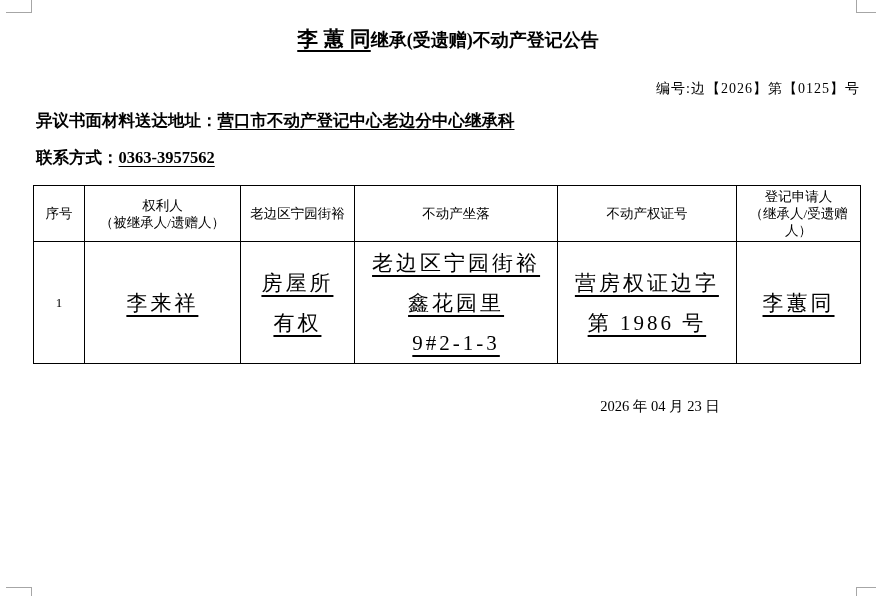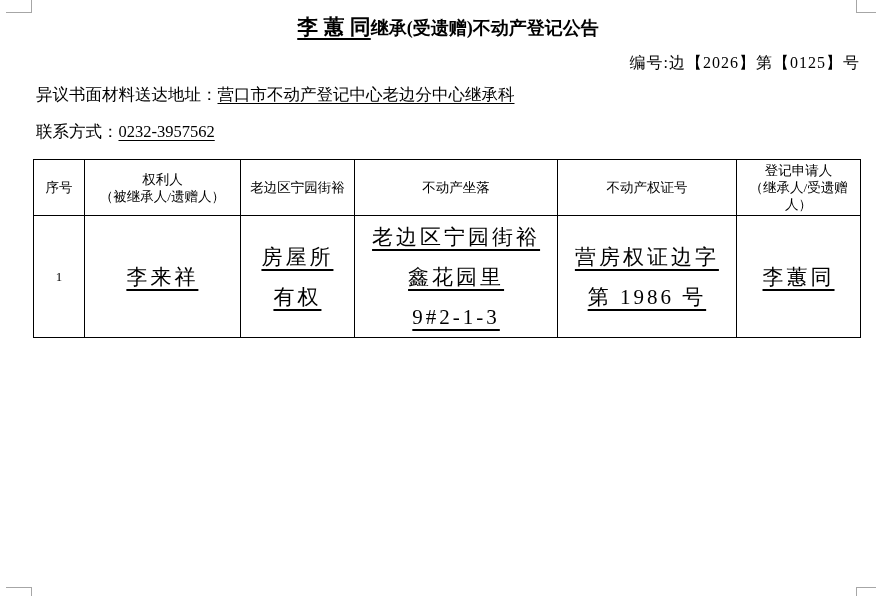--- a/index.html
+++ b/index.html
@@ -17,61 +17,61 @@
   }
   
   .crop { position: absolute; width: 26px; height: 13px; }
   .crop-tl { left: 6px;  top: 0;  border-right: 1px solid #a6a6a6; border-bottom: 1px solid #a6a6a6; }
   .crop-tr { left: 856px; top: 0; width: 20px; border-left: 1px solid #a6a6a6; border-bottom: 1px solid #a6a6a6; }
   .crop-bl { left: 6px;  top: 587px; height: 9px; border-right: 1px solid #a6a6a6; border-top: 1px solid #a6a6a6; }
   .crop-br { left: 856px; top: 587px; width: 20px; height: 9px; border-left: 1px solid #a6a6a6; border-top: 1px solid #a6a6a6; }
 
   .content {
     position: absolute;
-    left: 36px; top: 8px;
+    left: 36px; top: 20px;
     width: 824px;
   }
   .doc-title {
     text-align: center;
     padding-top: 4px;
     font-weight: bold;
     line-height: 30px;
     white-space: nowrap;
   }
   .doc-title .holder-name {
     font-size: 21px;
     text-decoration: underline;
     text-underline-offset: 4px;
   }
   .doc-title .title-suffix { font-size: 18px; }
   .doc-number {
     text-align: right;
-    font-size: 16px;
+    font-size: 14px;
     line-height: 26px;
-    margin-top: 6px;
+    margin-top: 20px;
     letter-spacing: 1px;
   }
   .body-para {
     margin-top: 8px;
     font-size: 16.5px;
     line-height: 37px;
     text-align: justify;
     text-justify: inter-ideograph;
     text-indent: 2em;
   }
   .days-underline {
     text-decoration: underline;
     text-underline-offset: 3px;
     padding: 0 2px;
     white-space: pre;
   }
   .info-line {
     font-size: 16.5px;
     line-height: 37px;
-    font-weight: normal;
+    font-weight: bold;
   }
   .info-line .info-value {
     text-decoration: underline;
     text-underline-offset: 3px;
   }
   table.notice-table {
     border-collapse: collapse;
     width: 828px;
     margin-left: -3px;
     margin-top: 9px;
@@ -135,21 +135,21 @@
     </div>
 
     <div class="doc-number">编号:边【2026】第【0125】号</div>
 
 
     <div class="info-line">
       <span>异议书面材料送达地址：</span><span class="info-value">营口市不动产登记中心老边分中心继承科</span>
     </div>
 
     <div class="info-line">
-      <span>联系方式：</span><span class="info-value">0232-3957562</span>
+      <span>联系方式：</span><span class="info-value">0363-3957562</span>
     </div>
 
     <table class="notice-table">
       <colgroup>
         <col class="c-seq">
           <col class="c-hold">
           <col class="c-type">
           <col class="c-loc">
           <col class="c-cert">
           <col class="c-appl">
@@ -176,16 +176,17 @@
 鑫花园里
 9#2-1-3</td>
           <td class="data-cell">营房权证边字
 第 1986 号</td>
           <td class="data-cell">李蕙同</td>
         </tr>
       </tbody>
     </table>
 
     <div class="footer-block">
+      <div>2026 年 04 月 23 日</div>
     </div>
 
   </div>
 </div>
 
 </body></html>

